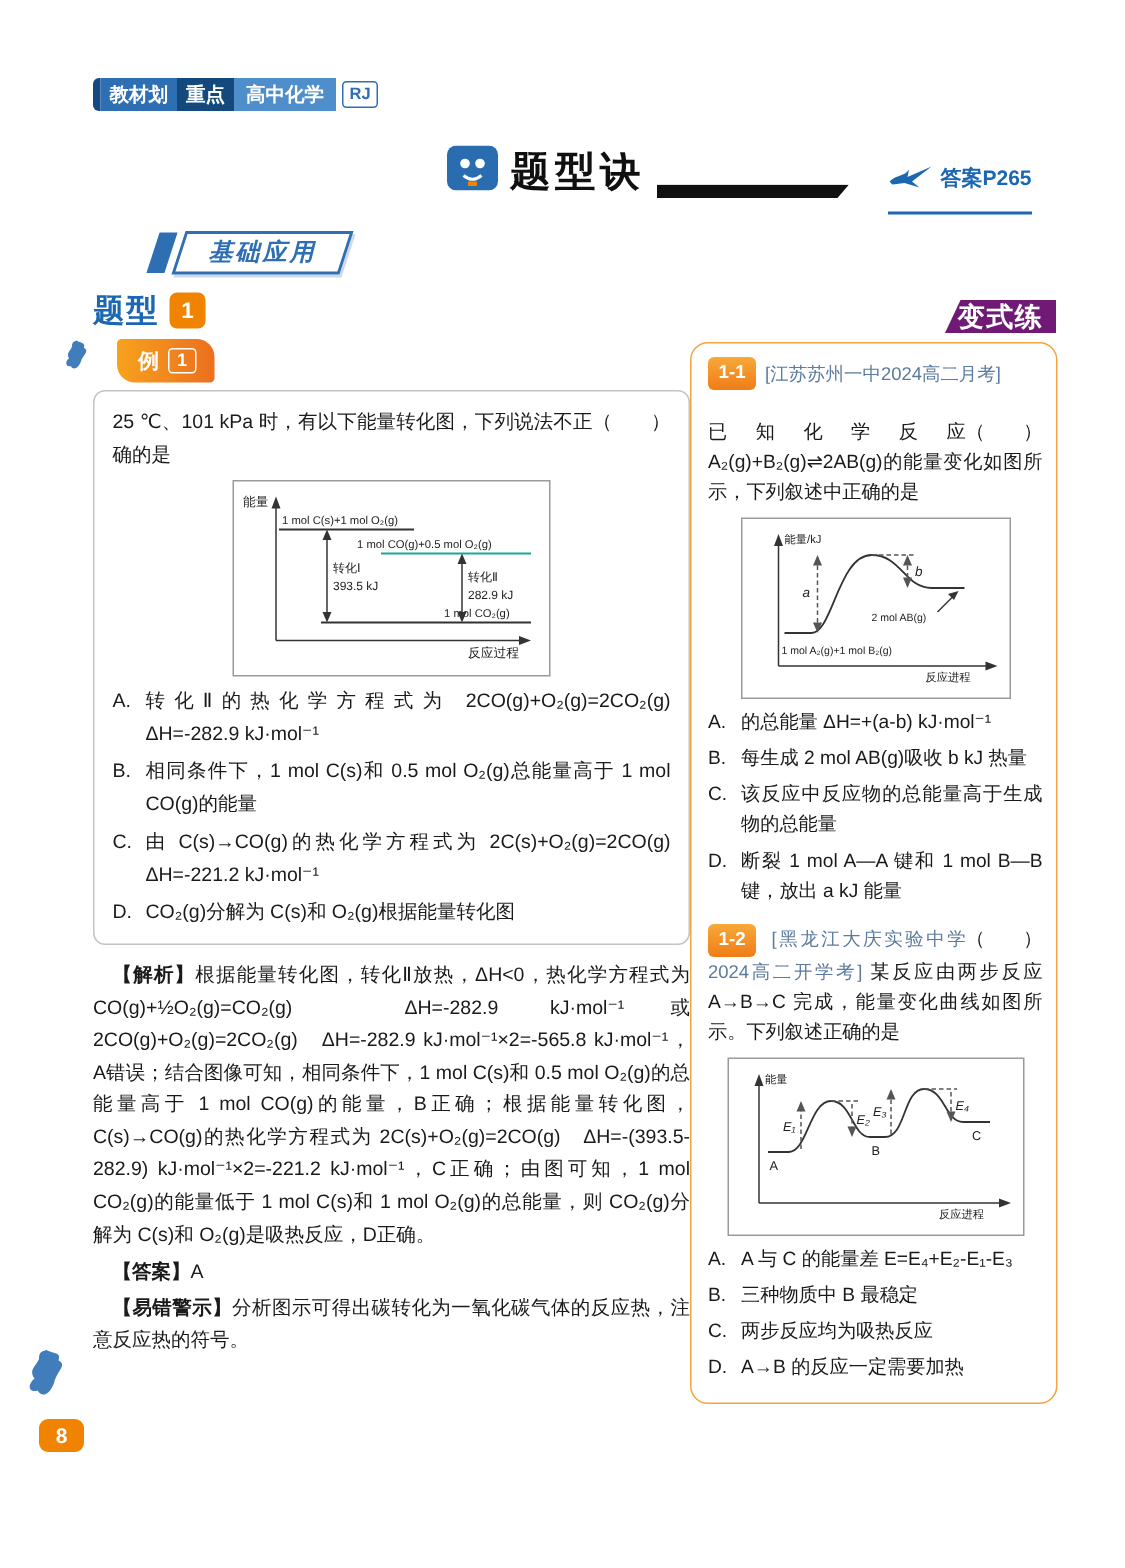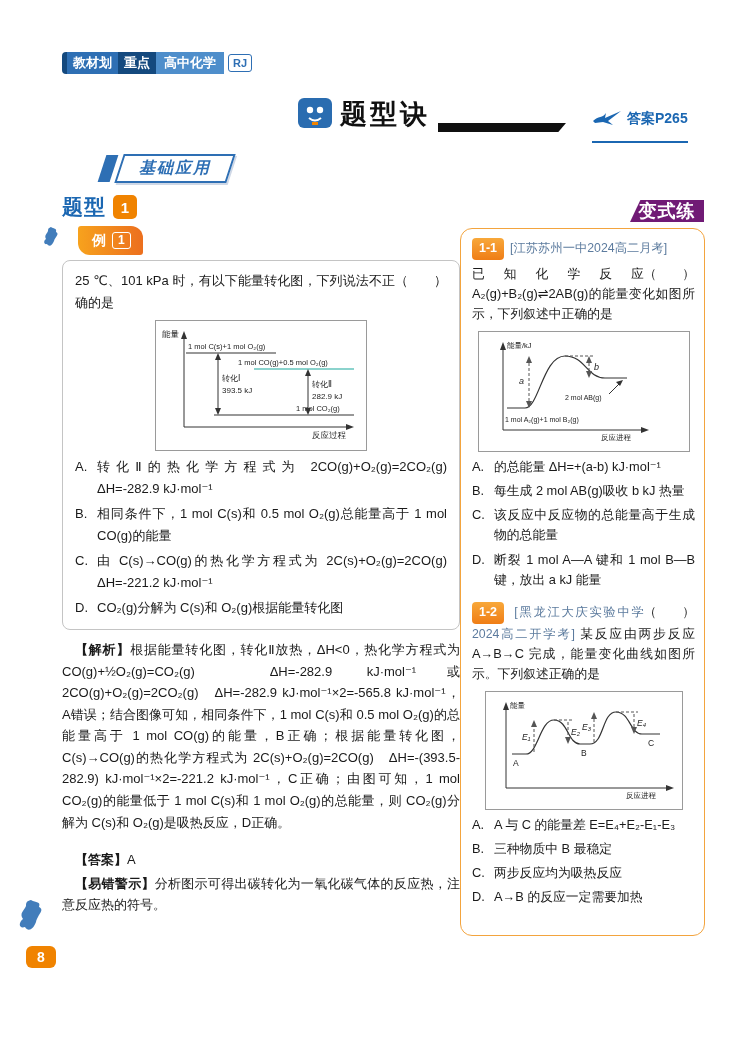--- a/index.html
+++ b/index.html
@@ -40,32 +40,32 @@
   .left-col{top:226px;left:62px;width:398px;font-size:13px;line-height:1.66}
   .right-col{top:228px;left:460px;width:245px;height:708px;border:1.5px solid #f3a43e;border-radius:12px;padding:9px 9px 9px 11px;font-size:12.8px;line-height:1.58}
 
   .ex-tag{display:inline-flex;align-items:center;gap:6px;background:linear-gradient(90deg,#f7a21d,#ec6f1e);color:#fff;font-weight:bold;font-size:14px;padding:3px 12px 3px 14px;border-radius:3px 12px 3px 12px;margin-left:16px}
   .ex-tag .num{border:1px solid #fff;border-radius:3px;padding:0 5px;font-size:12px;line-height:15px}
 
   .ex-box{border:1px solid #c4c4c4;border-radius:8px;padding:9px 12px 6px;margin-top:5px}
   .q-line{text-align:justify}
   .bracket{float:right}
   .fig{border:1px solid #9a9a9a;margin:7px auto 5px;padding:2px;background:#fff;width:212px}
-  .figp1{width:212px}
+  .figp1{width:180px}
   .figp2{width:198px}
   .opt{margin:4px 0;display:flex;text-align:justify}
   .opt .k{flex:0 0 22px}
   .opt .t{flex:1}
 
   .analysis{margin-top:9px;text-align:justify;text-indent:1em}
   .lbl{font-weight:bold}
-  .ansline{margin-top:16px;text-indent:1em}
+  .ansline{margin-top:4px;text-indent:1em}
   .warnline{margin-top:2px;text-align:justify;text-indent:1em}
 
-  .p-head{display:flex;align-items:flex-start;gap:6px;margin-bottom:4px}
+  .p-head{display:flex;align-items:center;gap:6px;margin-bottom:18px}
   .p-tag{flex:0 0 auto;display:inline-block;background:linear-gradient(180deg,#f8a83a,#ef7d16);color:#fff;font-weight:bold;font-size:12.5px;padding:1px 7px;border-radius:4px}
   .p-src{color:#5c7b9e;font-size:12.3px;line-height:1.5;padding-top:1px}
   .p-q{text-align:justify}
   .p2block{margin-top:12px}
   .inlinetag{margin-right:5px}
 
   .pagenum{top:946px;left:26px;width:30px;height:22px;background:#f08300;color:#fff;border-radius:6px;display:flex;align-items:center;justify-content:center;font-weight:bold;font-size:14px}
   .ink1{top:898px;left:16px}
   .ink2{top:226px;left:42px}
 </style>

